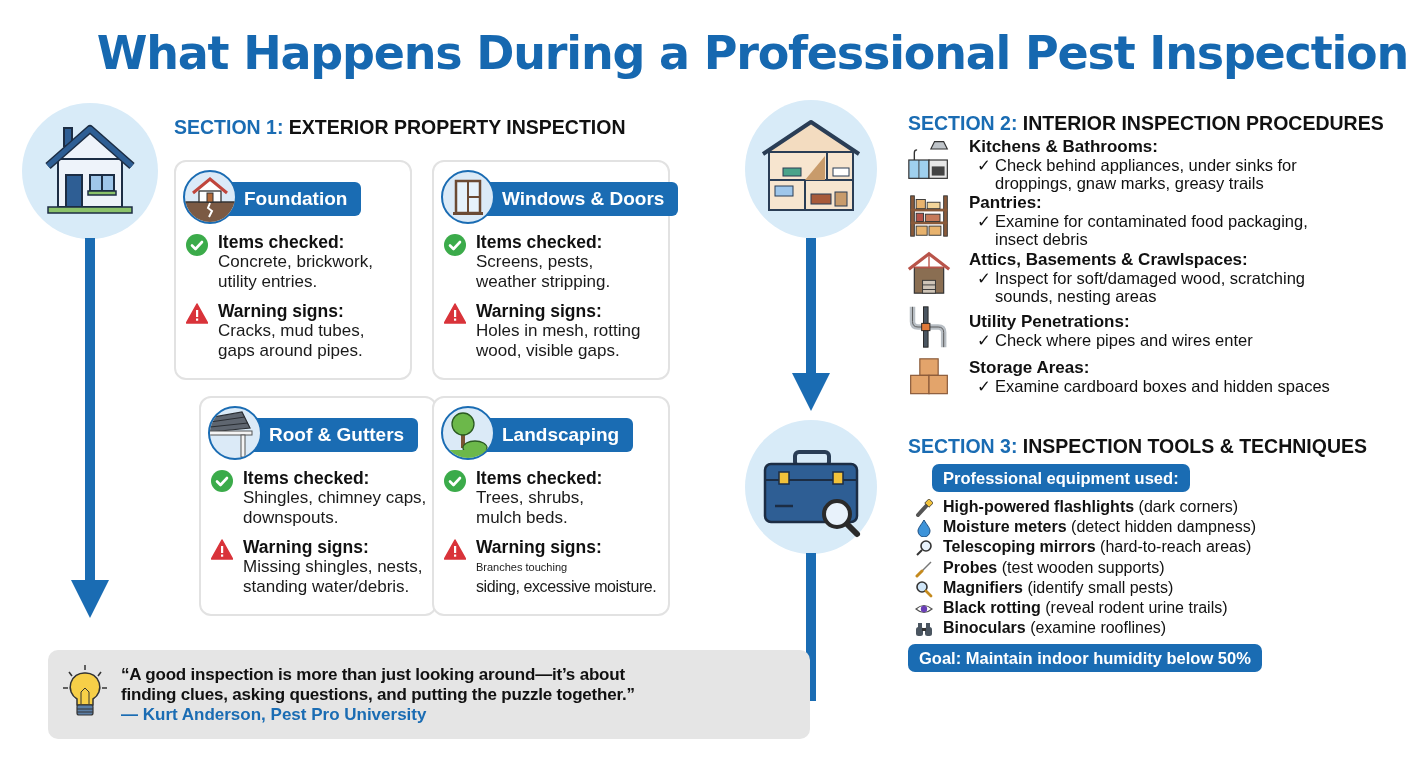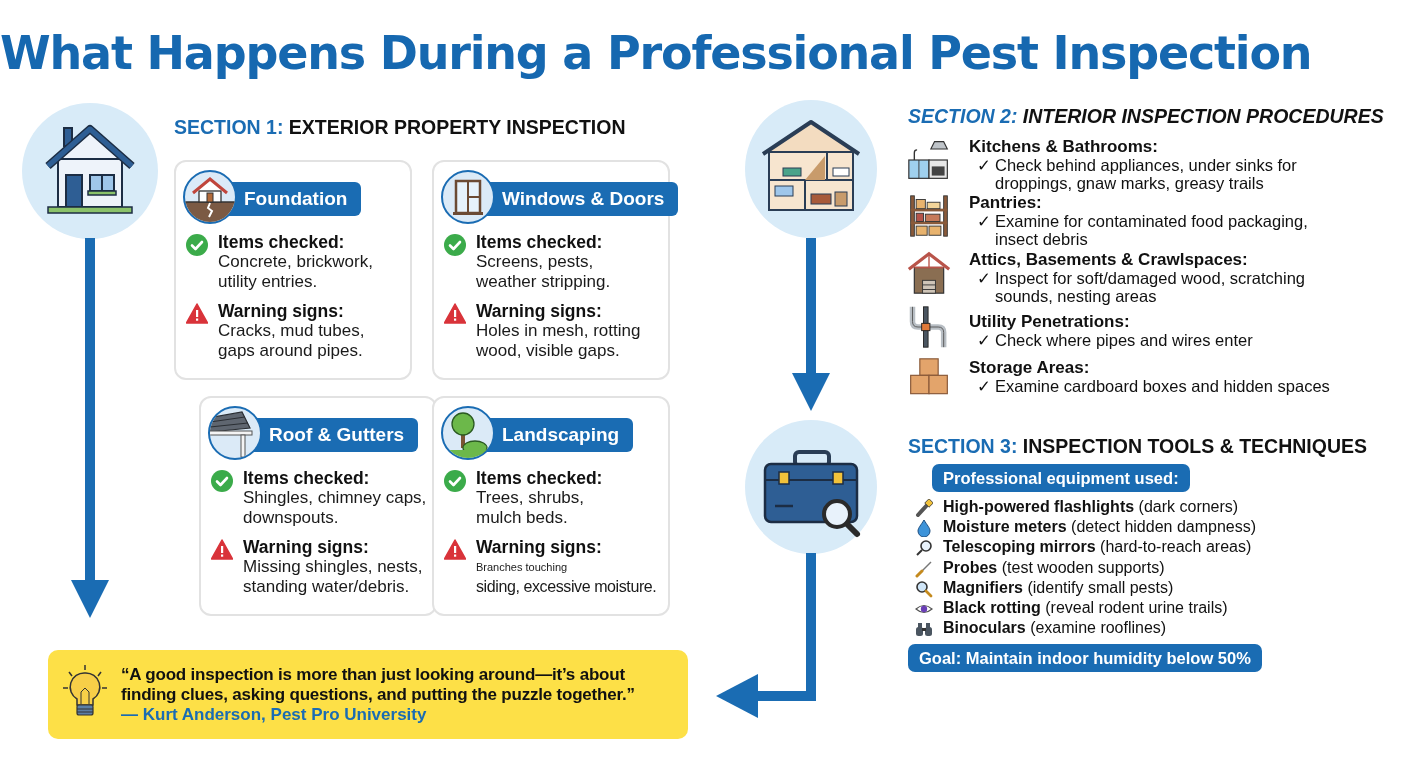--- a/index.html
+++ b/index.html
@@ -1,20 +1,20 @@
 <!DOCTYPE html>
 <html><head>
 <meta charset="utf-8">
 <style>
   * { box-sizing: border-box; margin: 0; padding: 0; }
   html, body { width: 1408px; height: 768px; overflow: hidden; background: #ffffff; }
   body { position: relative; font-family: "Liberation Sans", sans-serif; color: #111; }
 
   .title {
-    position: absolute; left: 0; top: 26px; width: 1408px; text-align: left;
+    position: absolute; left: 0; top: 26px; width: 1408px; text-align: right;
     font-family: "DejaVu Sans", sans-serif; font-weight: bold; font-size: 46px;
     color: #1668b0; letter-spacing: -1.2px;
   }
 
   
   .circle { position: absolute; border-radius: 50%; background: #d8ebf8; }
   .vline { position: absolute; background: #1a6cb3; width: 10px; }
   .hline { position: absolute; background: #1a6cb3; height: 10px; }
   .arrow-down { position: absolute; width: 0; height: 0;
     border-left: 19px solid transparent; border-right: 19px solid transparent; border-top: 38px solid #1a6cb3; }
@@ -44,21 +44,21 @@
 
   
   .pill-blue { position: absolute; background: #1a6cb3; color: #fff; font-weight: bold; font-size: 16.5px; border-radius: 7px;
     padding: 0 11px; height: 28px; line-height: 28px; white-space: nowrap; }
   .tool-list { position: absolute; left: 915px; top: 497px; }
   .tool { height: 20.2px; line-height: 20.2px; font-size: 16px; white-space: nowrap; position: relative; padding-left: 28px; }
   .tool b { font-weight: bold; }
   .tool .ti { position: absolute; left: 0; top: 2px; width: 18px; height: 18px; }
 
   
-  .quote { position: absolute; left: 48px; top: 650px; width: 640px; height: 89px; background: #fde047; border-radius: 10px; }
+  .quote { position: absolute; left: 48px; top: 650px; width: 762px; height: 89px; background: #e5e5e5; border-radius: 10px; }
   .quote .q { position: absolute; left: 73px; top: 15px; font-weight: bold; font-size: 17px; line-height: 20px; color: #111; letter-spacing: -0.2px; }
   .quote .a { position: absolute; left: 73px; top: 55px; font-weight: bold; font-size: 17px; color: #1a6cb3; }
 </style>
 </head>
 <body>
 
 <div class="title">What Happens During a Professional Pest Inspection</div>
 
 <div class="circle" style="left:22px;top:103px;width:136px;height:136px;">
   <svg width="136" height="136" viewBox="0 0 136 136">
@@ -238,21 +238,21 @@
     <rect x="88" y="52" width="10" height="12" fill="#f2c23a" stroke="#1c2d44" stroke-width="1.5"></rect>
     <line x1="30" y1="86" x2="48" y2="86" stroke="#1c2d44" stroke-width="2.5"></line>
     <line x1="102" y1="104" x2="112" y2="114" stroke="#2a2a2a" stroke-width="6" stroke-linecap="round"></line>
     <circle cx="92" cy="94" r="13" fill="#e8f2fb" stroke="#2a2a2a" stroke-width="4"></circle>
   </svg>
 </div>
 <div class="vline" style="left:806px;top:553px;height:148px;"></div>
 <div class="hline" style="left:752px;top:691px;width:64px;"></div>
 <div class="arrow-left" style="left:716px;top:674px;"></div>
 
-<div class="sec-heading" style="left:908px;top:105px;font-style:italic;">
+<div class="sec-heading" style="left:908px;top:112px;">
   <span class="num">SECTION 2:</span>
   <span>INTERIOR INSPECTION PROCEDURES</span>
 </div>
 
 <div class="s2-item" style="top:138px;">
   <svg class="icon-box" viewBox="0 0 48 48" style="top:0;">
     <polygon points="30,4 40,4 44,12 26,12" fill="#bfc4c9" stroke="#333" stroke-width="1.2"></polygon>
     <rect x="2" y="24" width="22" height="20" fill="#9fd0ee" stroke="#333" stroke-width="1.3"></rect>
     <line x1="13" y1="24" x2="13" y2="44" stroke="#333" stroke-width="1"></line>
     <rect x="24" y="24" width="20" height="20" fill="#e7e7e7" stroke="#333" stroke-width="1.3"></rect>

